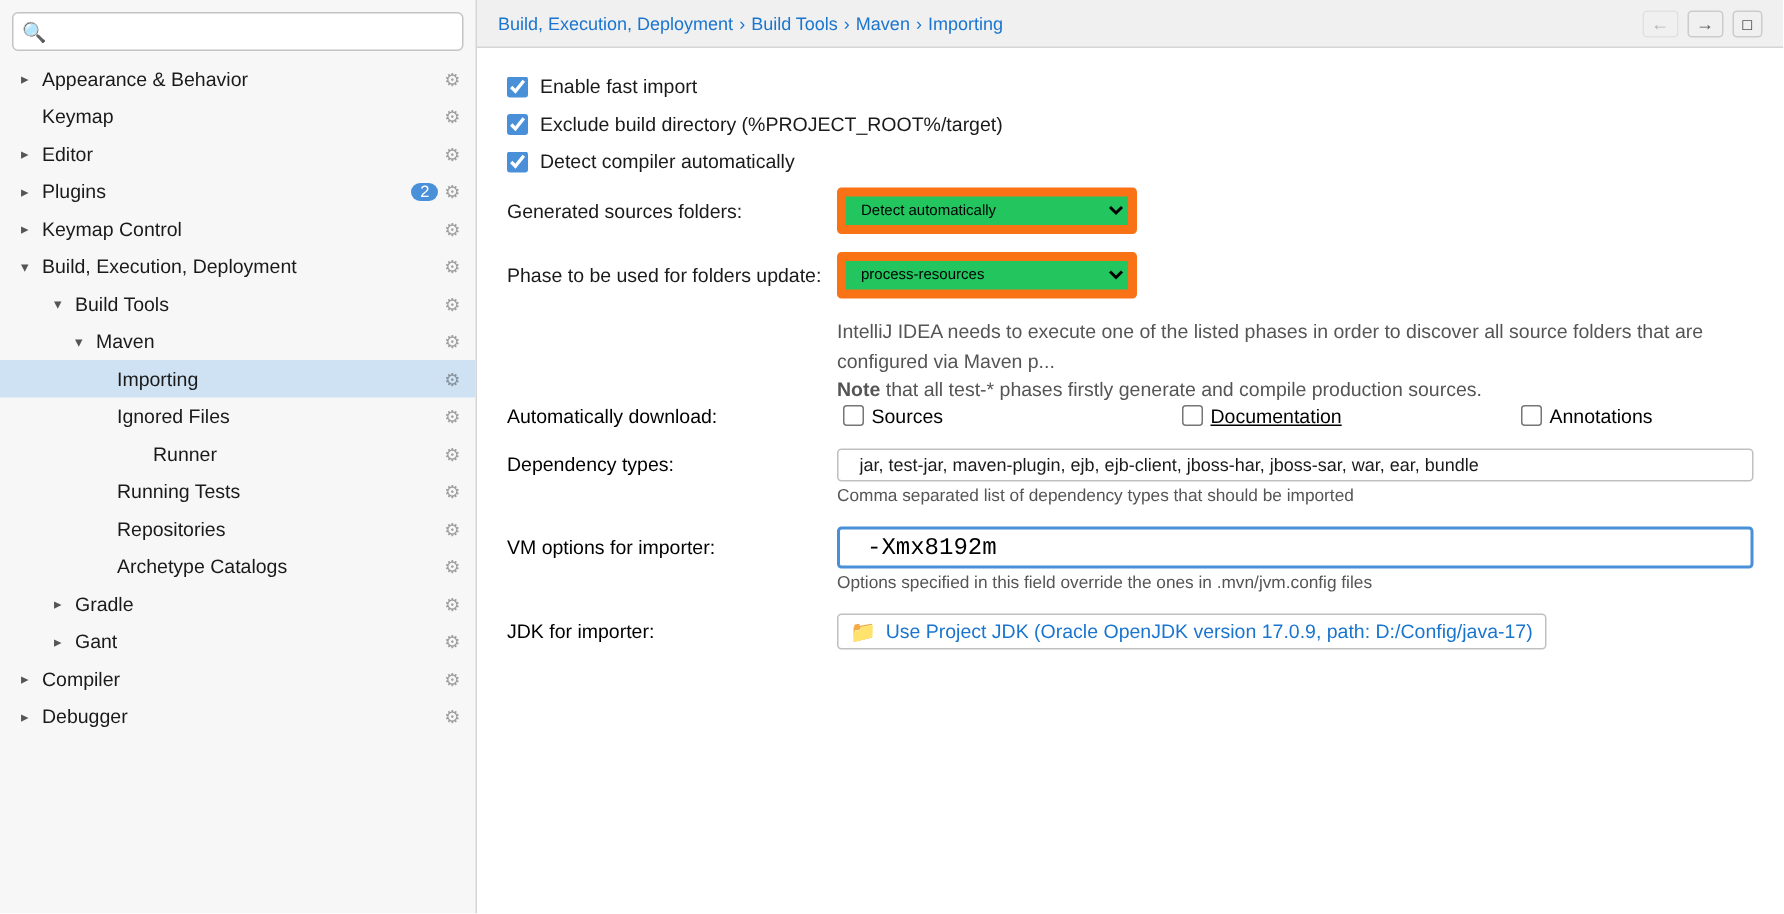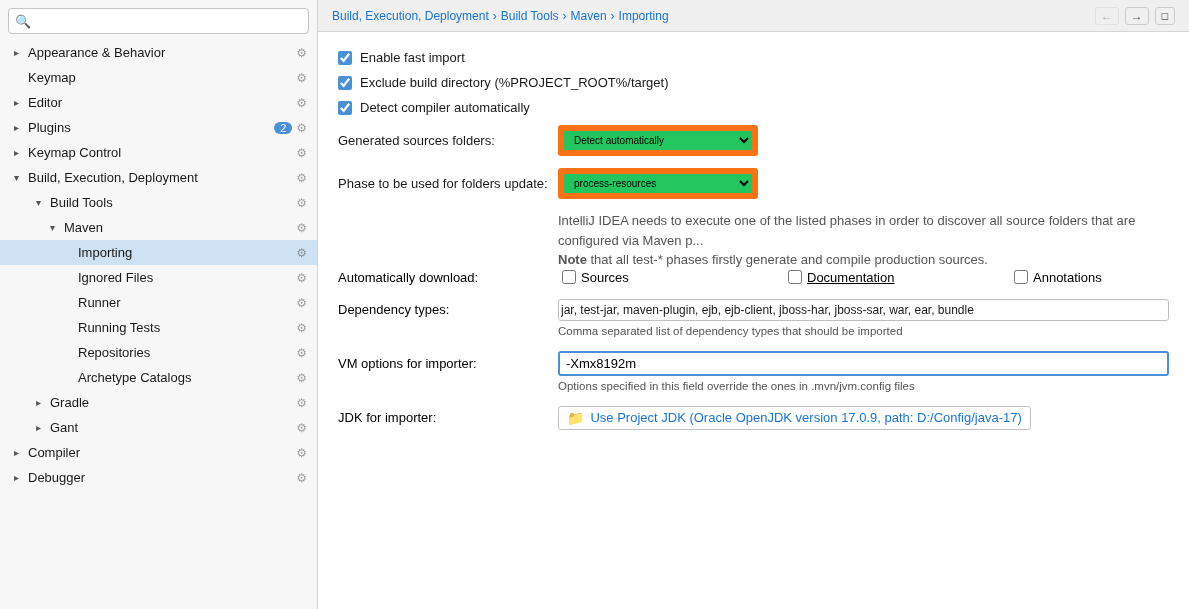--- a/index.html
+++ b/index.html
@@ -166,21 +166,21 @@
 
     .dep-types-row {
       display: flex;
       align-items: flex-start;
       margin-bottom: 4px;
       gap: 10px;
     }
     .dep-types-row label { min-width: 210px; font-size: 13px; padding-top: 3px; }
     .dep-types-field {
       flex: 1;
-      padding: 3px 2px;
+      padding: 3px 14px;
       border: 1px solid #c0c0c0;
       border-radius: 3px;
       font-size: 12px;
       color: #1a1a1a;
       background: #fff;
     }
 
     .dep-hint {
       font-size: 11.5px;
       color: #555;
@@ -190,25 +190,26 @@
 
     .vm-row {
       display: flex;
       align-items: center;
       margin-bottom: 4px;
       gap: 10px;
     }
     .vm-row label { min-width: 210px; font-size: 13px; }
     .vm-input {
       flex: 1;
-      padding: 3px 6px;
+      padding: 3px 18px;
       border: 2px solid #4a90d9;
       border-radius: 3px;
-      font-size: 13px;
+      font-size: 16px;
       outline: none;
+      font-family: Liberation Mono, monospace;
     }
 
     .vm-hint {
       font-size: 11.5px;
       color: #555;
       margin-left: 220px;
       margin-bottom: 14px;
     }
 
     .jdk-row {
@@ -326,21 +327,21 @@
       </div>
       <div class="sidebar-item" style="padding-left: 64px;">
         <div class="sidebar-item-label">
           <span class="chevron" style="visibility:hidden;">▸</span> 
           <span>Ignored Files</span>
         </div>
         <div style="display: flex; align-items: center; gap: 4px;">
           <span style="opacity: 0.4; font-size: 12px;">⚙</span>
         </div>
       </div>
-      <div class="sidebar-item" style="padding-left: 64px;">
+      <div class="sidebar-item" style="padding-left: 88px;">
         <div class="sidebar-item-label">
           <span class="chevron" style="visibility:hidden;">▸</span> 
           <span>Runner</span>
         </div>
         <div style="display: flex; align-items: center; gap: 4px;">
           <span style="opacity: 0.4; font-size: 12px;">⚙</span>
         </div>
       </div>
       <div class="sidebar-item" style="padding-left: 64px;">
         <div class="sidebar-item-label">

